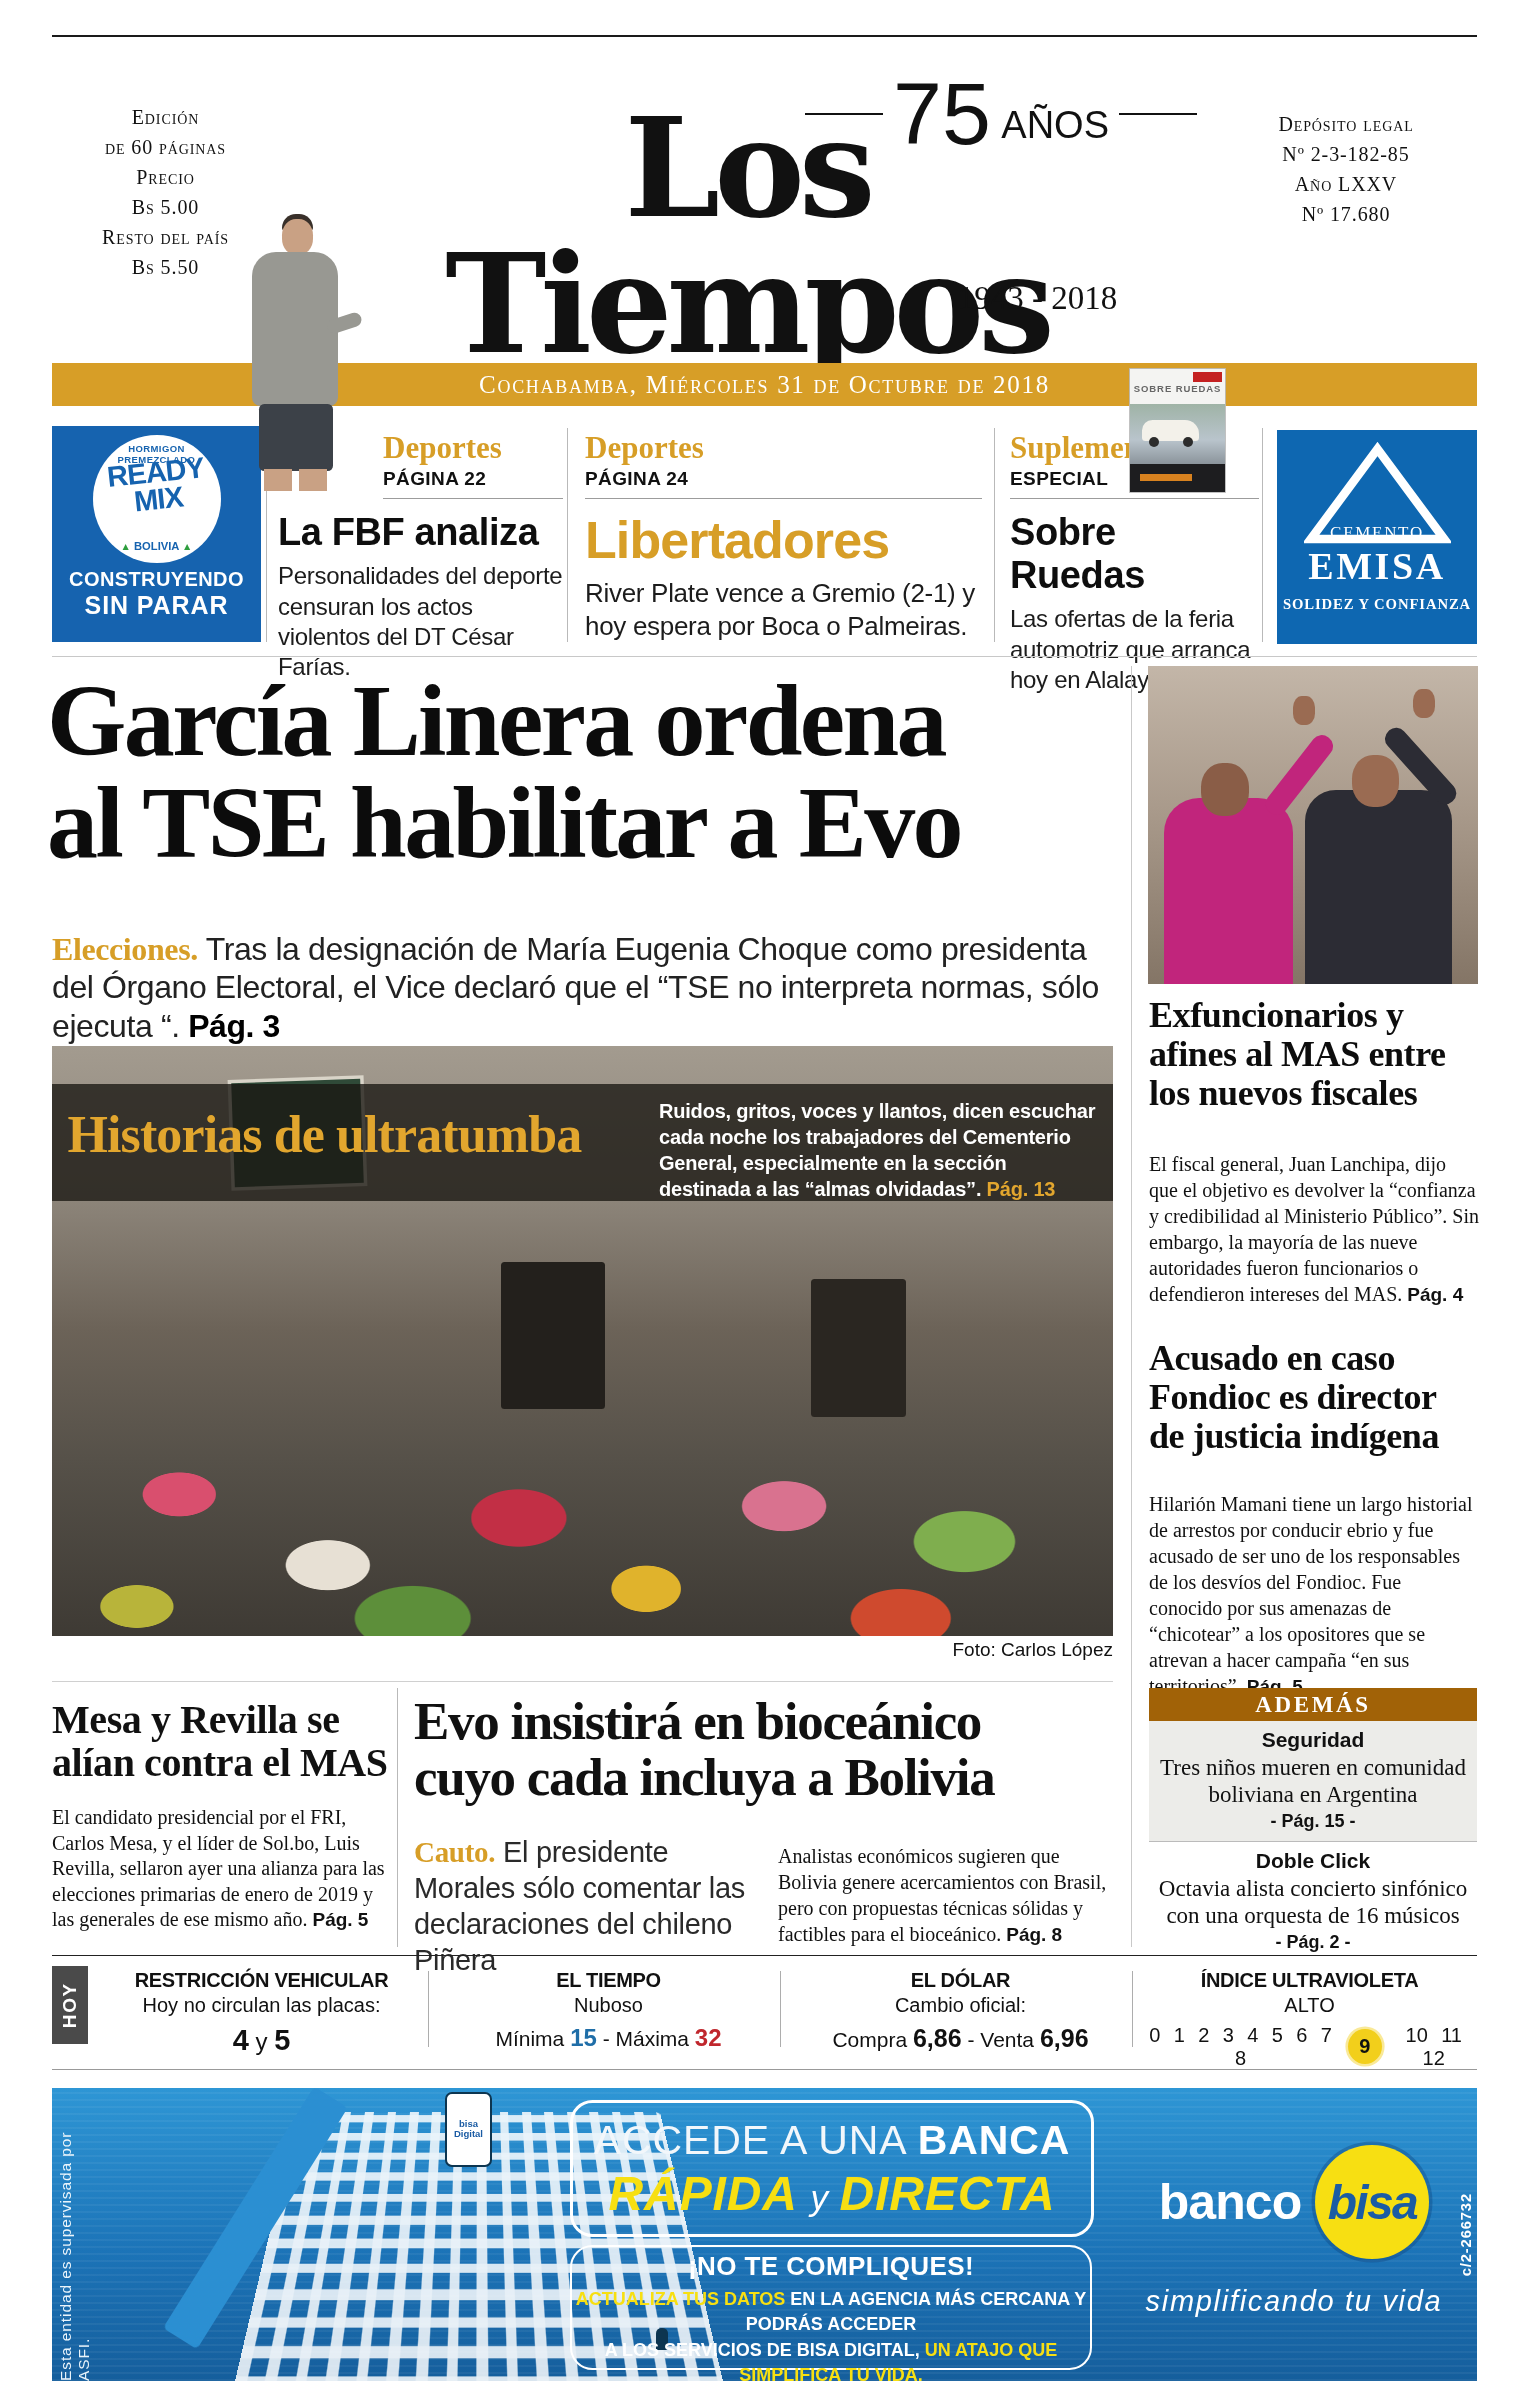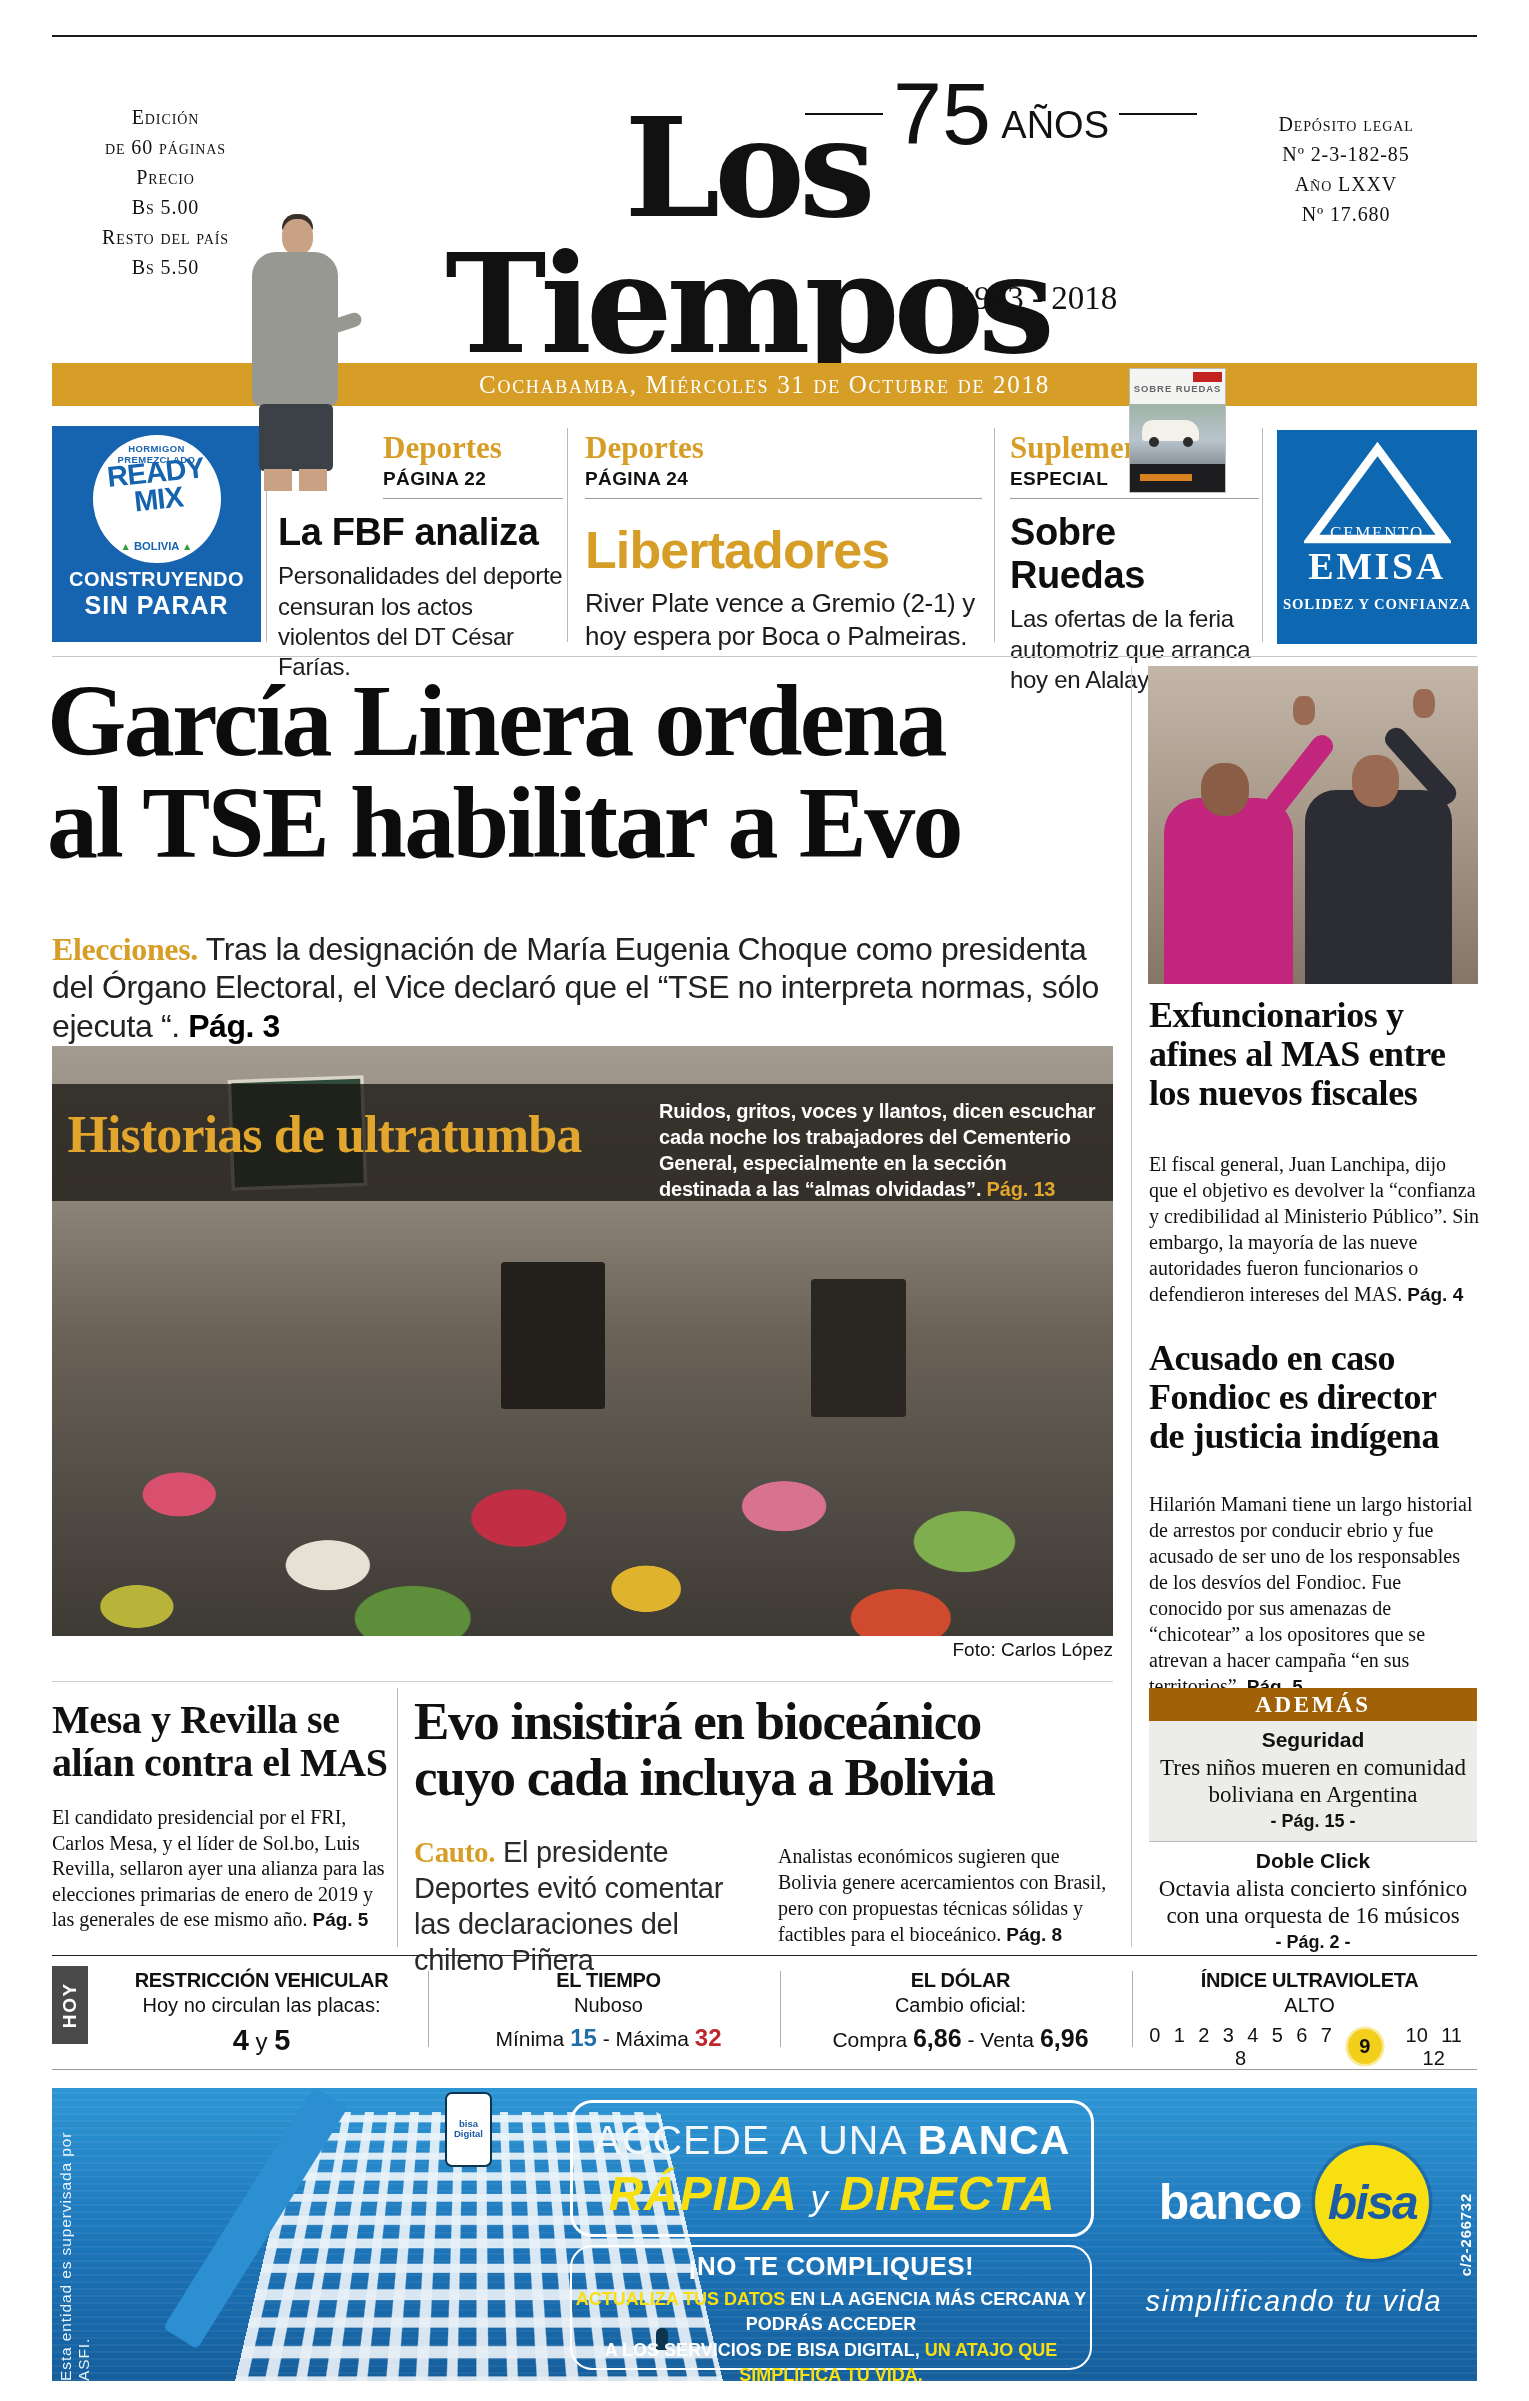--- a/index.html
+++ b/index.html
@@ -72,21 +72,21 @@
   #rm-tag2{font-size:25px;font-weight:bold;letter-spacing:0.9px;}
 
   .kicker{font-family:"Liberation Serif",serif;font-weight:bold;font-size:31px;color:#D79E27;}
   .kicker-sub{font-size:19px;font-weight:bold;color:#111;letter-spacing:0.4px;margin-top:1.7px;}
   .teaser-rule{border-top:1.7px solid #9c9c9c;margin-top:8.6px;}
   .teaser-head{font-size:38px;font-weight:bold;color:#0e0e0e;margin-top:12px;letter-spacing:-0.4px;}
   .teaser-body{font-size:24px;line-height:1.26;color:#1c1c1c;margin-top:7px;letter-spacing:-0.3px;}
   #teaser1{left:278px;top:430px;width:285px;}
   #teaser1 .kblock{margin-left:105px;}
   #teaser2{left:585px;top:430px;width:397px;}
-  #teaser2 .teaser-head{font-size:52px;color:#D79E27;letter-spacing:-0.9px;margin-top:21px;}
+  #teaser2 .teaser-head{font-size:52px;color:#D79E27;letter-spacing:-0.9px;margin-top:11px;}
   #teaser2 .teaser-body{font-size:26px;}
   #teaser3{left:1010px;top:430px;width:249px;}
 
   #ad-emisa{left:1277px;top:430px;width:200px;height:214px;background:#0E67B1;color:#fff;text-align:center;}
   #emisa-tri{margin-top:12px;}
   #emisa-cemento{position:absolute;left:0;right:0;top:93px;font-family:"Liberation Serif",serif;
     font-size:17px;letter-spacing:1.7px;}
   #emisa-name{position:absolute;left:0;right:0;top:114px;font-family:"Liberation Serif",serif;
     font-weight:bold;font-size:38px;letter-spacing:2.6px;}
   #emisa-tag{position:absolute;left:0;right:0;top:166px;font-family:"Liberation Serif",serif;
@@ -407,21 +407,21 @@
   <div class="abs vdiv" id="div-mesa"></div>
 
   <div class="abs" id="mesa-head">Mesa y Revilla se alían contra el MAS</div>
   <div class="abs" id="mesa-body">
     <span>El candidato presidencial por el FRI, Carlos Mesa, y el líder de Sol.bo, Luis Revilla, sellaron ayer una alianza para las elecciones primarias de enero de 2019 y las generales de ese mismo año. </span><span class="pg">Pág. 5</span>
   </div>
 
   <div class="abs pre" id="evo-head">Evo insistirá en bioceánico
 cuyo cada incluya a Bolivia</div>
   <div class="abs" id="evo-left">
-    <span class="k">Cauto.</span><span> El presidente Deportes evitó comentar las declaraciones del chileno Piñera</span>
+    <span class="k">Cauto.</span><span> El presidente Morales sólo comentar las declaraciones del chileno Piñera</span>
   </div>
   <div class="abs" id="evo-right">
     <span>Analistas económicos sugieren que Bolivia genere acercamientos con Brasil, pero con propuestas técnicas sólidas y factibles para el bioceánico. </span><span class="pg">Pág. 8</span>
   </div>
 
   <div class="abs" id="infobar-top"></div>
   <div class="abs" id="infobar-bottom"></div>
 
   <div class="abs" id="hoy">
     <span>HOY</span>

